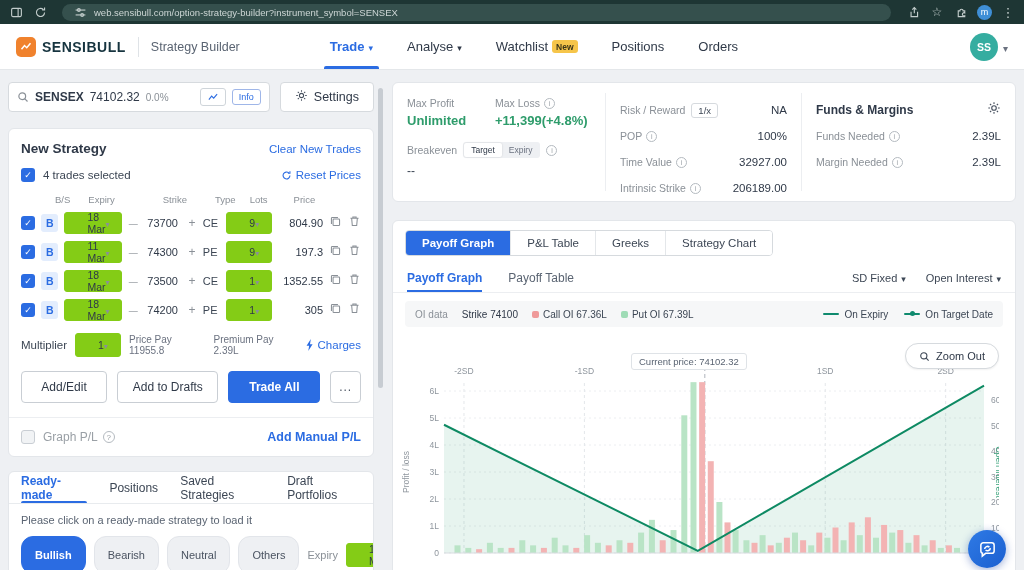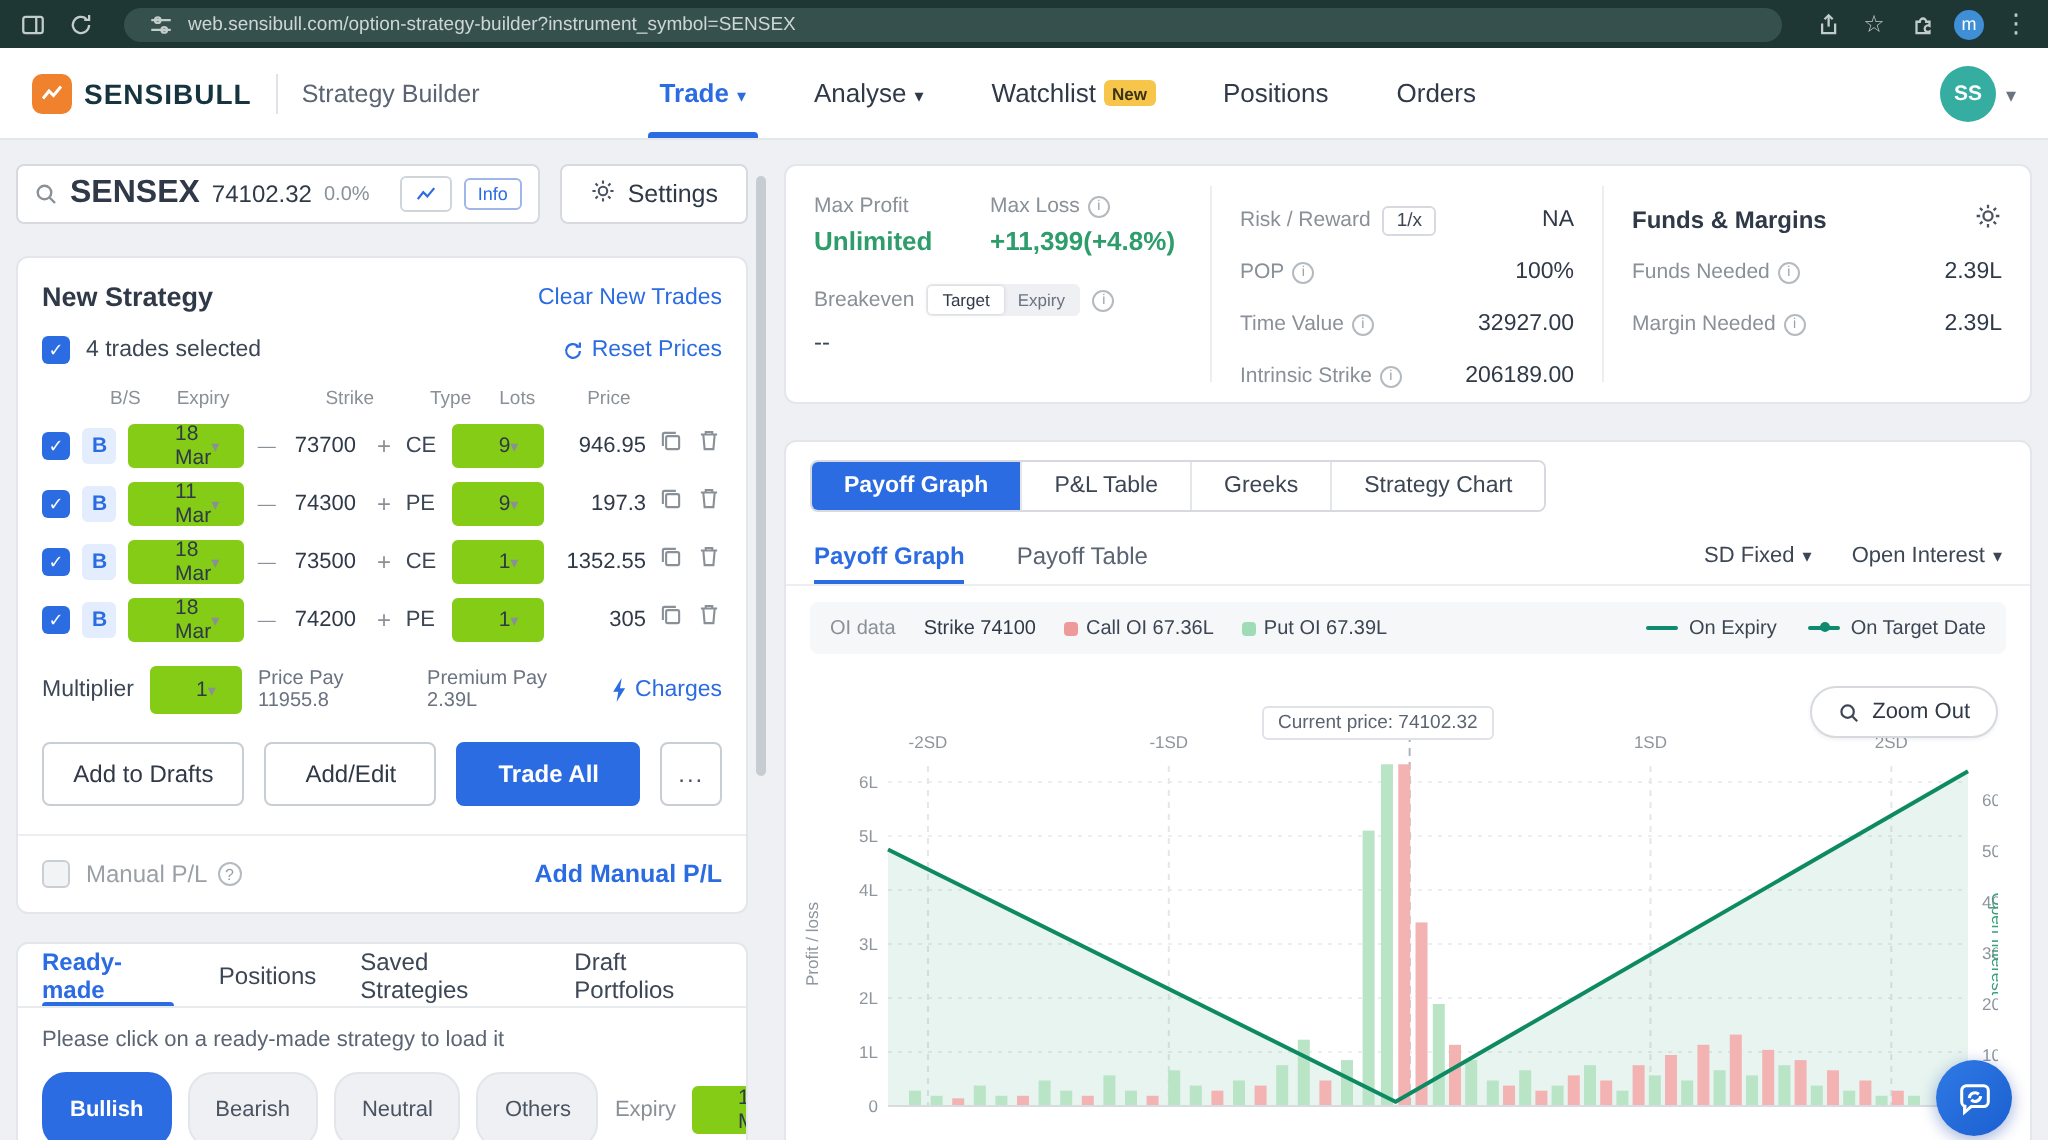--- a/index.html
+++ b/index.html
@@ -48,21 +48,21 @@
   .left { position:absolute; left:8px; top:12px; width:366px; }
   .lscroll { position:absolute; left:378px; top:18px; width:5px; height:300px;
     background:#c7ccd2; border-radius:3px; }
   .right { position:absolute; left:392px; top:12px; width:624px; }
 
   
   .search-row { display:flex; gap:10px; margin-bottom:16px; }
   .search-box { flex:1; height:30px; background:#fff; border:1px solid #d6dade; border-radius:4px;
     display:flex; align-items:center; padding:0 8px; gap:6px; }
   .search-box svg { width:12px; height:12px; stroke:#8a9097; fill:none; stroke-width:1.6; flex:none; }
-  .sym { font-size:16px; font-weight:bold; color:#2f3948; }
+  .sym { font-size:12px; font-weight:bold; color:#2f3948; }
   .symprice { font-size:12px; color:#2f3948; }
   .symchg { font-size:10px; color:#8a9097; }
   .mini-chart-btn { width:26px; height:18px; border:1px solid #cfd5da; border-radius:3px;
     display:flex; align-items:center; justify-content:center; margin-left:auto; }
   .mini-chart-btn svg { stroke:#2b6ce2; width:14px; height:11px; }
   .info-chip { border:1px solid #9fb6e8; color:#2b6ce2; font-size:9px; border-radius:3px;
     padding:2px 6px; background:#fff; }
   .settings-btn { height:30px; background:#fff; border:1px solid #d6dade; border-radius:4px;
     display:flex; align-items:center; gap:6px; padding:0 14px; font-size:12.5px; color:#2f3948; }
   .gear svg { width:13px; height:13px; stroke:#4a5361; fill:none; stroke-width:1.3; }
@@ -358,21 +358,21 @@
             <span class="chev"></span>
           </span>
         <span class="step minus"></span>
         <span class="strike">73700</span>
         <span class="step plus"></span>
         <span class="otype">CE</span>
         <span class="ddl lots">
             <span>9</span>
             <span class="chev"></span>
           </span>
-        <span class="price">946.95</span>
+        <span class="price">804.90</span>
         <span class="rowicon"><svg viewBox="0 0 16 16">
               <rect x="5" y="5" width="8" height="8" rx="1"></rect>
               <path d="M3 11V4a1 1 0 0 1 1-1h7"></path>
             </svg></span>
         <span class="rowicon"><svg viewBox="0 0 16 16">
               <path d="M3 4h10M6 4V2.5h4V4M4.5 4l.8 9h5.4l.8-9"></path>
             </svg></span>
       </div>
 
       <div class="trow">
@@ -460,31 +460,31 @@
         <span class="paytxt">Premium Pay 2.39L</span>
         <span class="charges linkblue">
           <svg viewBox="0 0 10 14">
               <path d="M6 0L1 8h3l-1 6 5-8H5z"></path>
             </svg>
           <span>Charges</span>
         </span>
       </div>
 
       <div class="rowline btn-row">
+        <span class="btn outline w-addedit">Add/Edit</span>
         <span class="btn outline w-drafts">Add to Drafts</span>
-        <span class="btn outline w-addedit">Add/Edit</span>
         <span class="btn primary w-trade">Trade All</span>
         <span class="btn outline more">...</span>
       </div>
 
       <div class="strat-divider"></div>
 
       <div class="rowline manual-row">
         <span class="cb off"></span>
-        <span class="manual-txt">Manual P/L</span>
+        <span class="manual-txt">Graph P/L</span>
         <span class="qmark"></span>
         <span class="addmanual">Add Manual P/L</span>
       </div>
     </div>
 
     <div class="card bottom-card">
       <div class="ltabs">
         <span class="ltab active">Ready-made</span>
         <span class="ltab">Positions</span>
         <span class="ltab">Saved Strategies</span>

